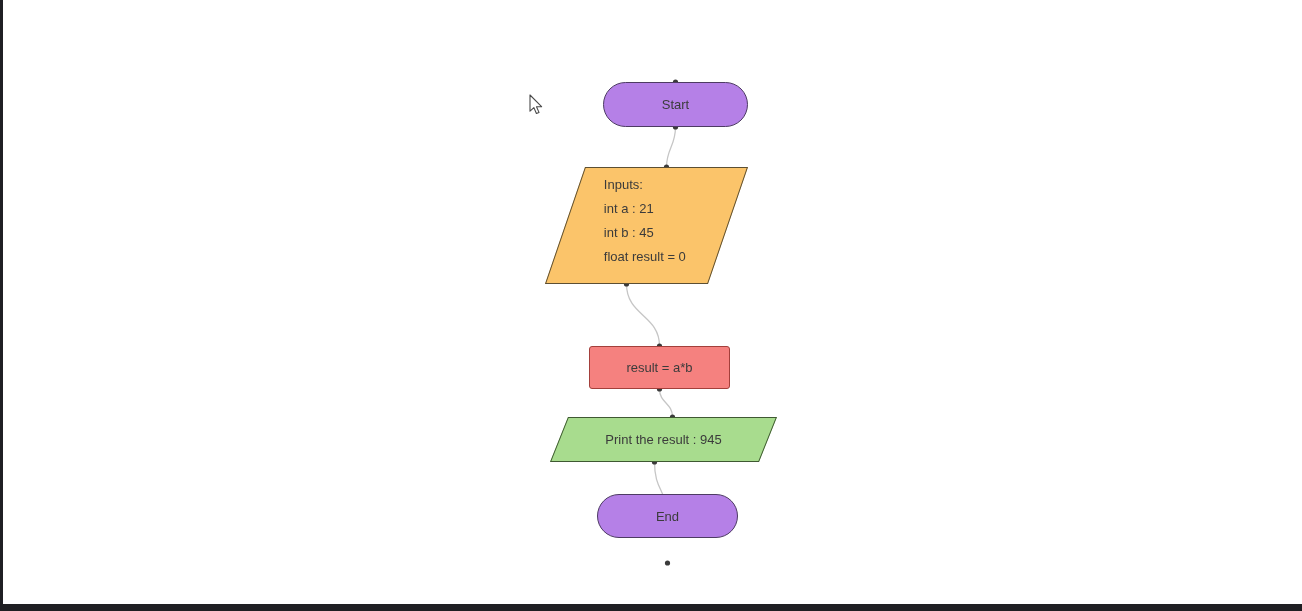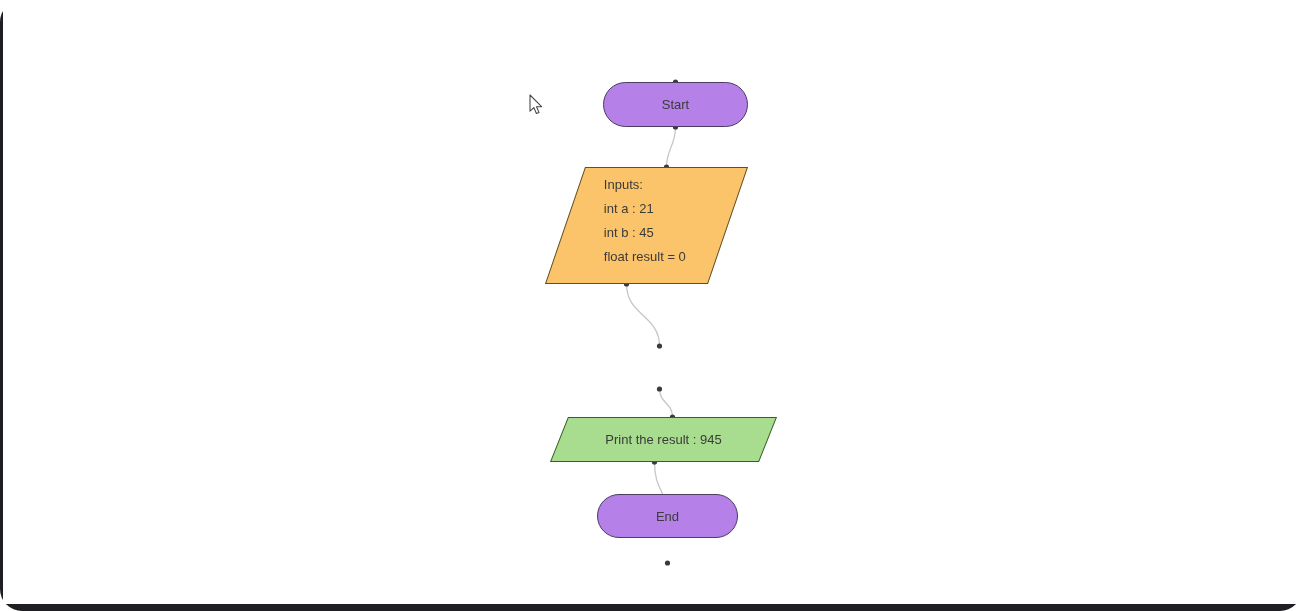--- a/index.html
+++ b/index.html
@@ -26,21 +26,21 @@
     display:flex; align-items:center; justify-content:center;
   }
   .unskew.lines {
     display:block; padding:9px 0 0 38px; line-height:24px;
   }
   .cursor { position:absolute; z-index:10; }
 </style>
 </head>
 <body>
 
-<div class="screen" style="color: rgb(59, 59, 59); border-radius: 22px;">
+<div class="screen" style="color: rgb(59, 59, 59);">
 
   <svg class="edges-svg" width="1302" height="611" viewBox="0 0 1302 611">
     <g fill="none" stroke-width="1.3">
       <path d="M675.5 127 C675.5 146, 666.5 149, 666.5 167" style="stroke: rgb(198, 198, 198);"></path>
       <path d="M626.5 284 C626.5 316, 659.5 315, 659.5 346" style="stroke: rgb(198, 198, 198);"></path>
       <path d="M659.5 389 C659.5 403, 672.5 403, 672.5 417" style="stroke: rgb(198, 198, 198);"></path>
       <path d="M654.5 462 C654.5 492, 667.5 489, 667.5 519" style="stroke: rgb(198, 198, 198);"></path>
     </g>
     <g>
       <circle cx="675.5" cy="82" r="2.6" style="fill: rgb(59, 59, 59);"></circle>
@@ -62,20 +62,23 @@
 
   <div class="node skew-box" style="left: 565px; top: 167px; width: 163px; height: 117px; --skew: -18.9deg; background-color: rgb(251, 196, 106); border-color: rgb(92, 79, 51);">
     <div class="unskew lines">
       <div>Inputs:</div>
       <div>int a : 21</div>
       <div>int b : 45</div>
       <div>float result = 0</div>
     </div>
   </div>
 
+  <div class="node rect" style="left: 589px; top: 346px; width: 141px; height: 43px; background-color: rgb(245, 129, 127); border-color: rgb(163, 63, 59);">
+    <span>result = a*b</span>
+  </div>
 
   <div class="node skew-box" style="left: 559px; top: 417px; width: 209px; height: 45px; --skew: -21.8deg; background-color: rgb(168, 220, 142); border-color: rgb(63, 89, 50);">
     <div class="unskew">
       <span>Print the result : 945</span>
     </div>
   </div>
 
   <div class="node stadium" style="left: 597px; top: 494px; width: 141px; height: 44px; background-color: rgb(181, 128, 231); border-color: rgb(77, 59, 99);">
     <span>End</span>
   </div>

